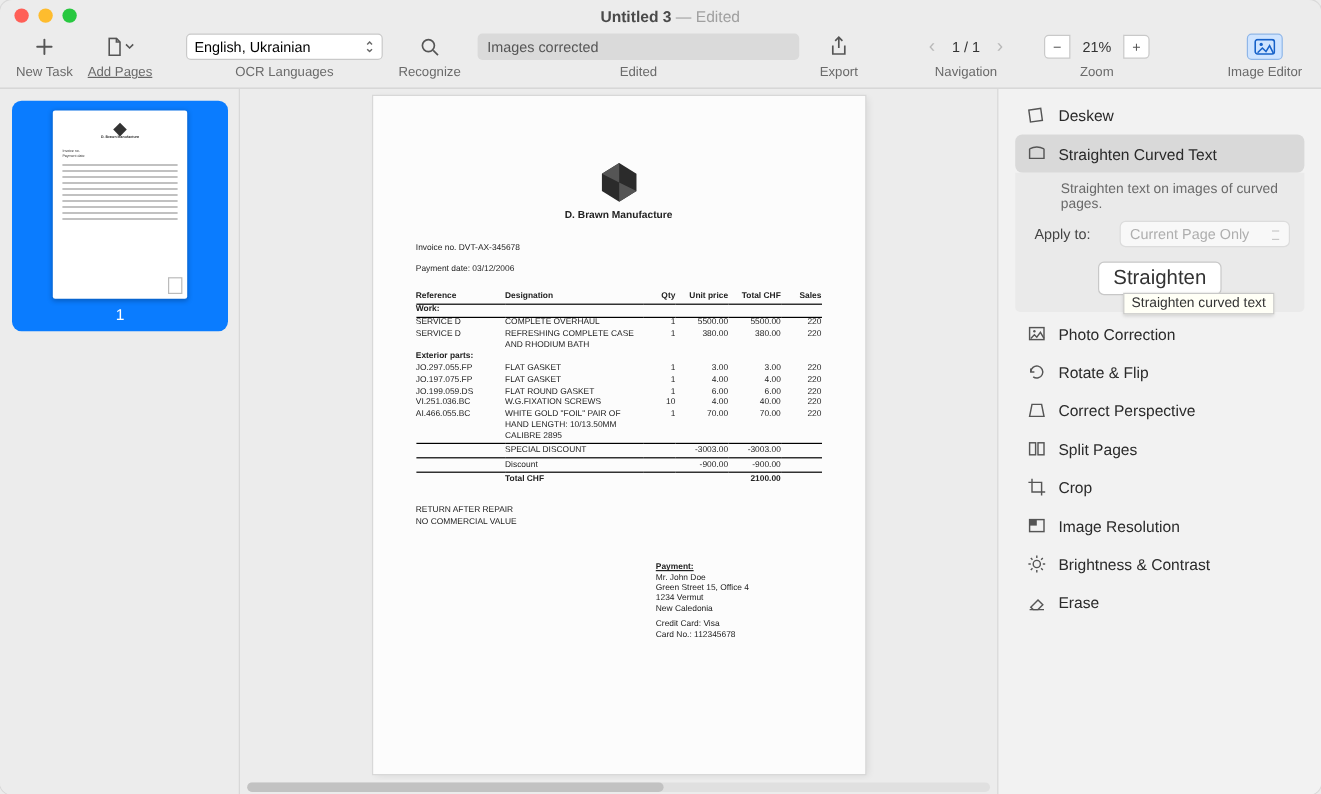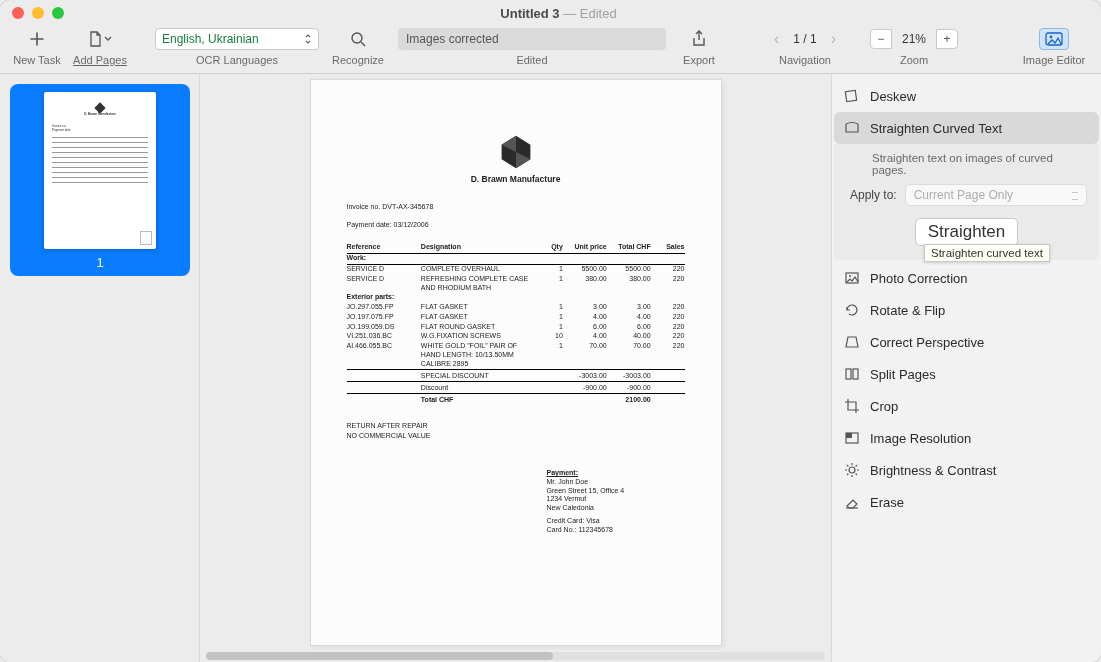--- a/index.html
+++ b/index.html
@@ -38,21 +38,21 @@
     display:flex;
     align-items:flex-start;
     padding:0 10px 2px 10px;
     border-bottom:1px solid #d0d0d0;
     gap:4px;
   }
   .tb-group{ display:flex; flex-direction:column; align-items:center; justify-content:flex-start; font-size:11px; color:#666;}
   .tb-group .ctl{ height:26px; display:flex; align-items:center; justify-content:center;}
   .tb-label{ font-size:11px; color:#6a6a6a; margin-top:2px;}
   .tb-iconbtn{ width:38px; height:24px; display:flex; align-items:center; justify-content:center; color:#555;}
-  .tb-dropdown{ width:164px; height:22px; background:#fff; border:1px solid #c9c9c9; border-radius:4px; display:flex; align-items:center; padding:0 6px; font-size:12px; color:#15803d; justify-content:space-between;}
+  .tb-dropdown{ width:164px; height:22px; background:#fff; border:1px solid #c9c9c9; border-radius:4px; display:flex; align-items:center; padding:0 6px; font-size:12px; color:#000000; justify-content:space-between;}
   .tb-status{ width:268px; height:22px; background:#dadada; border-radius:4px; display:flex; align-items:center; padding:0 8px; font-size:12px; color:#555;}
   .tb-nav{ display:flex; align-items:center; gap:10px;}
   .tb-nav .chev{ color:#b8b8b8; font-size:16px; padding:0 4px;}
   .tb-zoom{ display:flex; align-items:center; gap:0;}
   .tb-zoom .seg{ width:22px;height:20px; border:1px solid #c9c9c9; background:#fff; display:flex;align-items:center;justify-content:center; color:#555; font-size:12px;}
   .tb-zoom .seg.l{border-radius:4px 0 0 4px;}
   .tb-zoom .seg.r{border-radius:0 4px 4px 0;}
   .tb-zoom .val{ padding:0 10px; font-size:12px; color:#333;}
   .tb-imged{ width:30px;height:22px; background:#cfe4ff; border:1px solid #8fb6e8; border-radius:4px; display:flex;align-items:center;justify-content:center; color:#1661c9;}
   .spacer{ flex:1;}
@@ -80,27 +80,27 @@
   .doc-table td{ padding:0.5px 0; vertical-align:top;}
   .sect{border-bottom:1px solid #000; font-weight:600; padding-top:3px;}
   .tot-row td{ border-top:1px solid #000; padding-top:2px; font-weight:400;}
   .bold td{font-weight:600;}
   .pay-block{ margin-top:28px; padding-left:200px; font-size:7px; line-height:1.25;}
   .pay-block .u{text-decoration:underline; font-weight:600;}
   .hscroll{ align-self:stretch; height:12px; background:#ececec; display:flex; align-items:center; padding:0 6px;}
   .hscroll .track{ flex:1; height:8px; background:#e0e0e0; border-radius:4px; position:relative;}
   .hscroll .thumb{ position:absolute; left:0; width:56%; height:8px; background:#c2c2c2; border-radius:4px;}
   
-  .sidebar{ width:270px; background:#f2f2f2; border-left:1px solid #d8d8d8; padding:6px 2px; overflow-y:auto;}
+  .sidebar{ width:270px; background:#f2f2f2; border-left:1px solid #d8d8d8; padding:6px 14px; overflow-y:auto;}
   .side-item{ display:flex; align-items:center; gap:10px; height:32px; padding:0 10px; font-size:13px; color:#2a2a2a; border-radius:6px;}
   .side-item.selected{ background:#d9d9d9;}
   .side-item .ico{ width:16px; color:#5a5a5a; display:flex; align-items:center; justify-content:center;}
   .side-panel{ background:#eaeaea; padding:8px 12px 14px 12px; font-size:12px; color:#555; border-radius:0 0 4px 4px; margin:0 0 2px 0;}
   .side-desc{ font-size:11.5px; color:#6a6a6a; padding:0 0 8px 26px;}
-  .apply-row{ display:flex; align-items:center; gap:8px; padding-left:4px; font-size:12px; color:#444;}
+  .apply-row{ display:flex; align-items:center; gap:24px; padding-left:4px; font-size:12px; color:#444;}
   .apply-select{ flex:1; height:22px; background:#f8f8f8; border:1px solid #dcdcdc; border-radius:5px; color:#aeaeae; font-size:12px; display:flex; align-items:center; padding:0 22px 0 8px; position:relative;}
   .apply-select::after{ content:""; position:absolute; right:6px; top:5px; width:10px; height:12px; background:
     linear-gradient(#999,#999) center 2px/6px 1px no-repeat,
     linear-gradient(#999,#999) center 9px/6px 1px no-repeat; opacity:0.5;}
   .straighten-row{ display:flex; justify-content:center; margin-top:12px; position:relative;}
   .btn{ background:#fff; border:1px solid #c8c8c8; border-radius:5px; padding:3px 12px; font-size:17px; color:#333;}
   .tooltip{ position:absolute; top:26px; left:78px; background:#fffff6; border:1px solid #c8c8c8; padding:2px 6px; font-size:11.5px; color:#333; box-shadow:0 1px 3px rgba(0,0,0,0.15); white-space:nowrap;}
   svg{display:block;}
 </style>
 </head>

